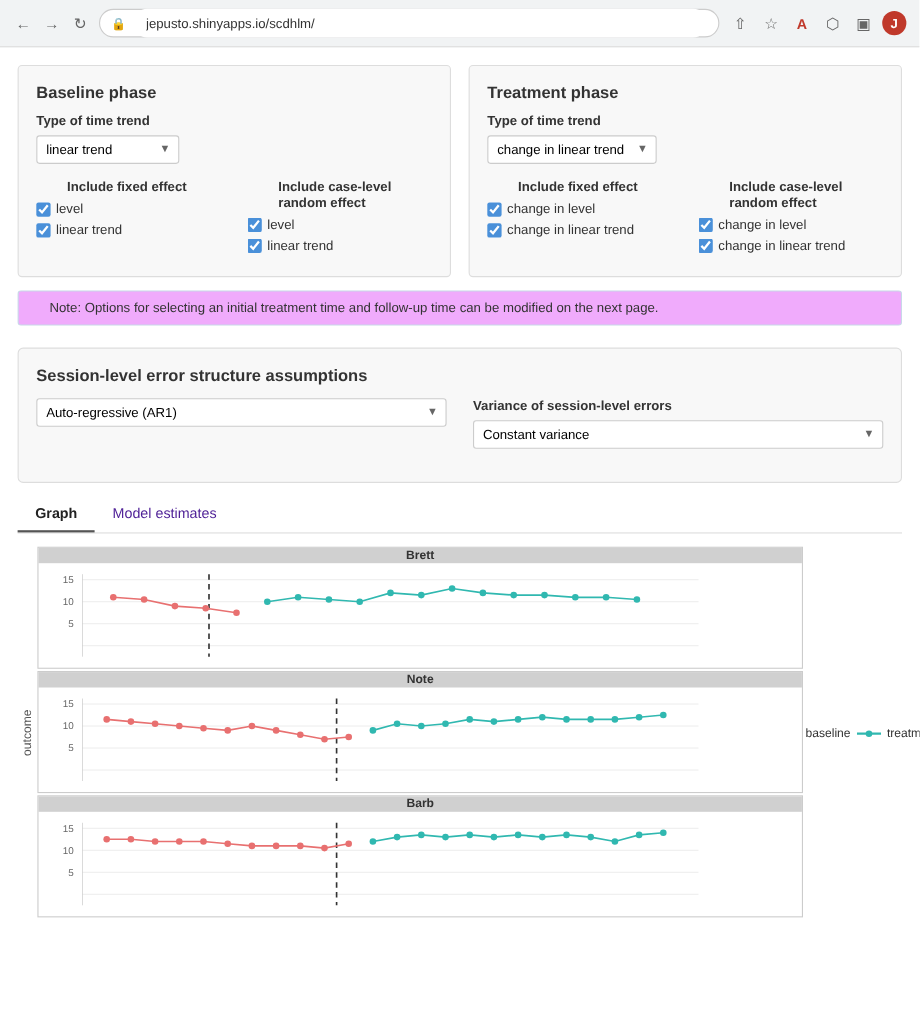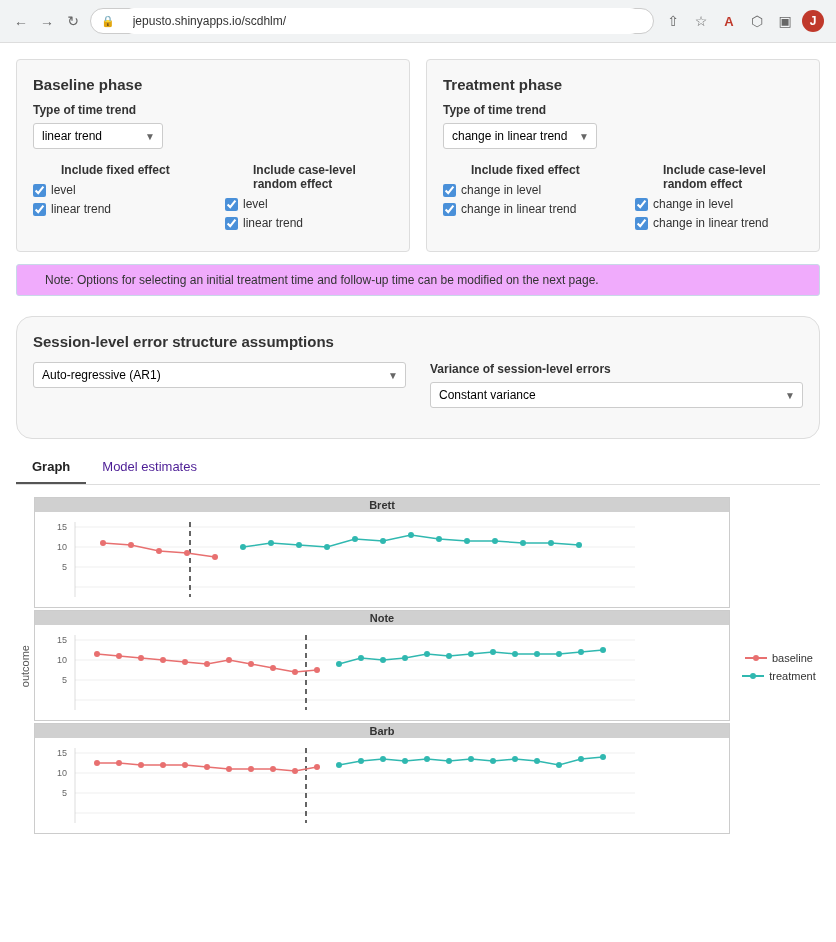--- a/index.html
+++ b/index.html
@@ -50,21 +50,21 @@
 
     .checkbox-item { display: flex; align-items: center; gap: 5px; margin-bottom: 5px; font-size: 12px; }
     .checkbox-item input[type=checkbox] { accent-color: #4a90d9; width: 13px; height: 13px; }
 
     .note-bar {
       background: #f0abfc; border: 1px solid #c8d8e8; border-radius: 3px;
       padding: 8px 28px; font-size: 12px; color: #333; margin-bottom: 20px;
     }
 
     .session-panel {
-      background: #f8f8f8; border: 1px solid #ddd; border-radius: 16px; padding: 16px; margin-bottom: 12px;
+      background: #f8f8f8; border: 1px solid #ddd; border-radius: 5px; padding: 16px; margin-bottom: 12px;
     }
     .session-title { font-size: 15px; font-weight: bold; margin-bottom: 12px; }
     .session-row { display: flex; gap: 24px; }
     .session-field { flex: 1; }
     .session-select { width: 100%; padding: 7px 28px 7px 10px; border: 1px solid #ccc; border-radius: 3px; appearance: none; -webkit-appearance: none; font-size: 13px; background: #fff; cursor: pointer; }
 
     .tabs-bar { display: flex; border-bottom: 1px solid #ddd; margin-bottom: 8px; }
     .tab-item {
       padding: 8px 16px; font-size: 13px; cursor: pointer; border-bottom: 2px solid transparent;
       color: #555;
@@ -77,22 +77,22 @@
     .chart-panel {
       border: 1px solid #ccc; margin-bottom: 2px; background: #fff; position: relative;
     }
     .chart-header {
       background: #d0d0d0; text-align: center; font-size: 11px; padding: 1px 0; color: #333; font-weight: bold;
     }
 
     svg.chart { display: block; }
     .charts-main { flex: 1; }
     .chart-legend {
-      width: 90px; display: flex; flex-direction: column; justify-content: center;
-      padding-left: 8px; font-size: 11px; gap: 6px; align-items: center;
+      width: 90px; display: flex; flex-direction: row; justify-content: center;
+      padding-left: 8px; font-size: 11px; gap: 6px;
     }
     .legend-item { display: flex; align-items: center; gap: 5px; }
 
     .outer-wrap { position: relative; }
     .y-label-wrap {
       position: absolute; left: 0; top: 0; bottom: 0; width: 18px;
       display: flex; align-items: center; justify-content: center;
     }
     .y-label-text {
       font-size: 11px; color: #555; white-space: nowrap;

